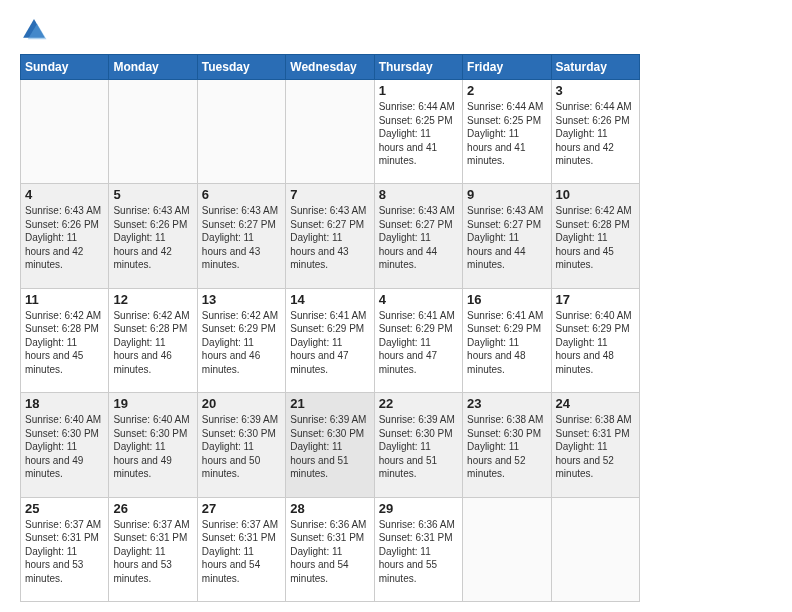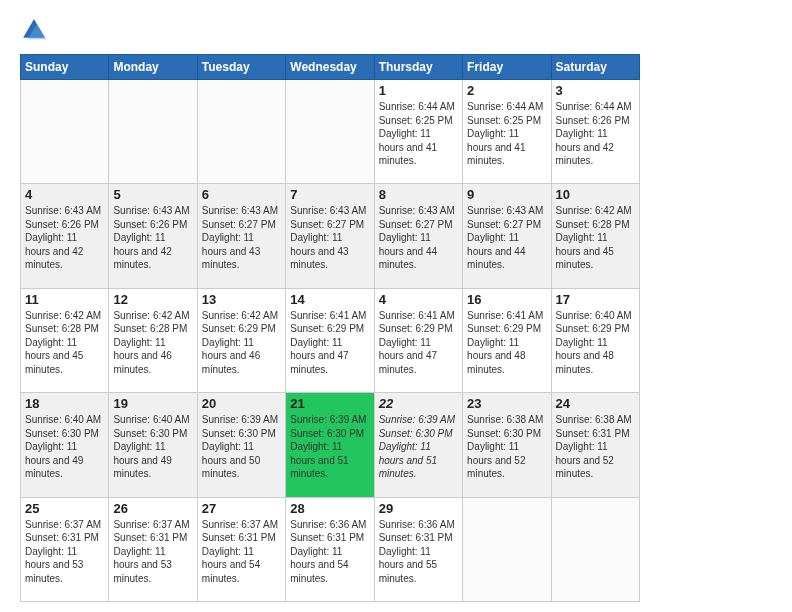--- a/index.html
+++ b/index.html
@@ -257,27 +257,27 @@
             <div class="day-info">Sunrise: 6:40 AM
 Sunset: 6:30 PM
 Daylight: 11 hours and 49 minutes.</div>
           </td>
           <td style="background: rgb(240, 240, 240);">
             <span class="day-num">20</span>
             <div class="day-info">Sunrise: 6:39 AM
 Sunset: 6:30 PM
 Daylight: 11 hours and 50 minutes.</div>
           </td>
-          <td style="background: #22c55e; margin-top: 12px;">
+          <td style="background: #e5e5e5; margin-top: 12px;">
             <span class="day-num">21</span>
             <div class="day-info">Sunrise: 6:39 AM
 Sunset: 6:30 PM
 Daylight: 11 hours and 51 minutes.</div>
           </td>
-          <td style="background: rgb(240, 240, 240); font-style: italic;">
+          <td style="background: rgb(240, 240, 240);">
             <span class="day-num">22</span>
             <div class="day-info">Sunrise: 6:39 AM
 Sunset: 6:30 PM
 Daylight: 11 hours and 51 minutes.</div>
           </td>
           <td style="background: rgb(240, 240, 240);">
             <span class="day-num">23</span>
             <div class="day-info">Sunrise: 6:38 AM
 Sunset: 6:30 PM
 Daylight: 11 hours and 52 minutes.</div>

